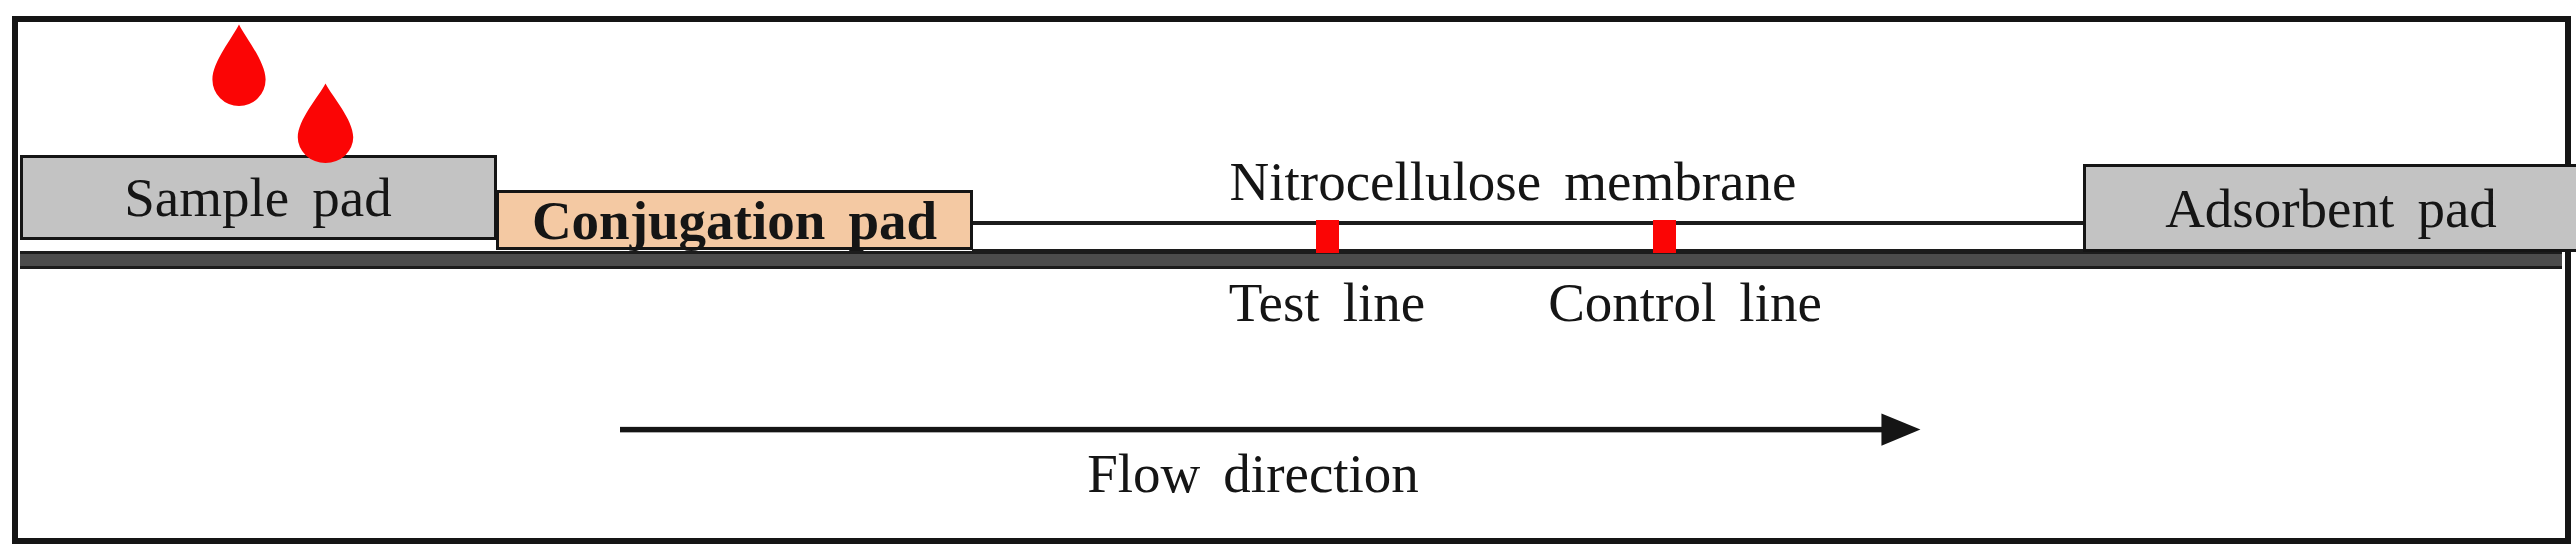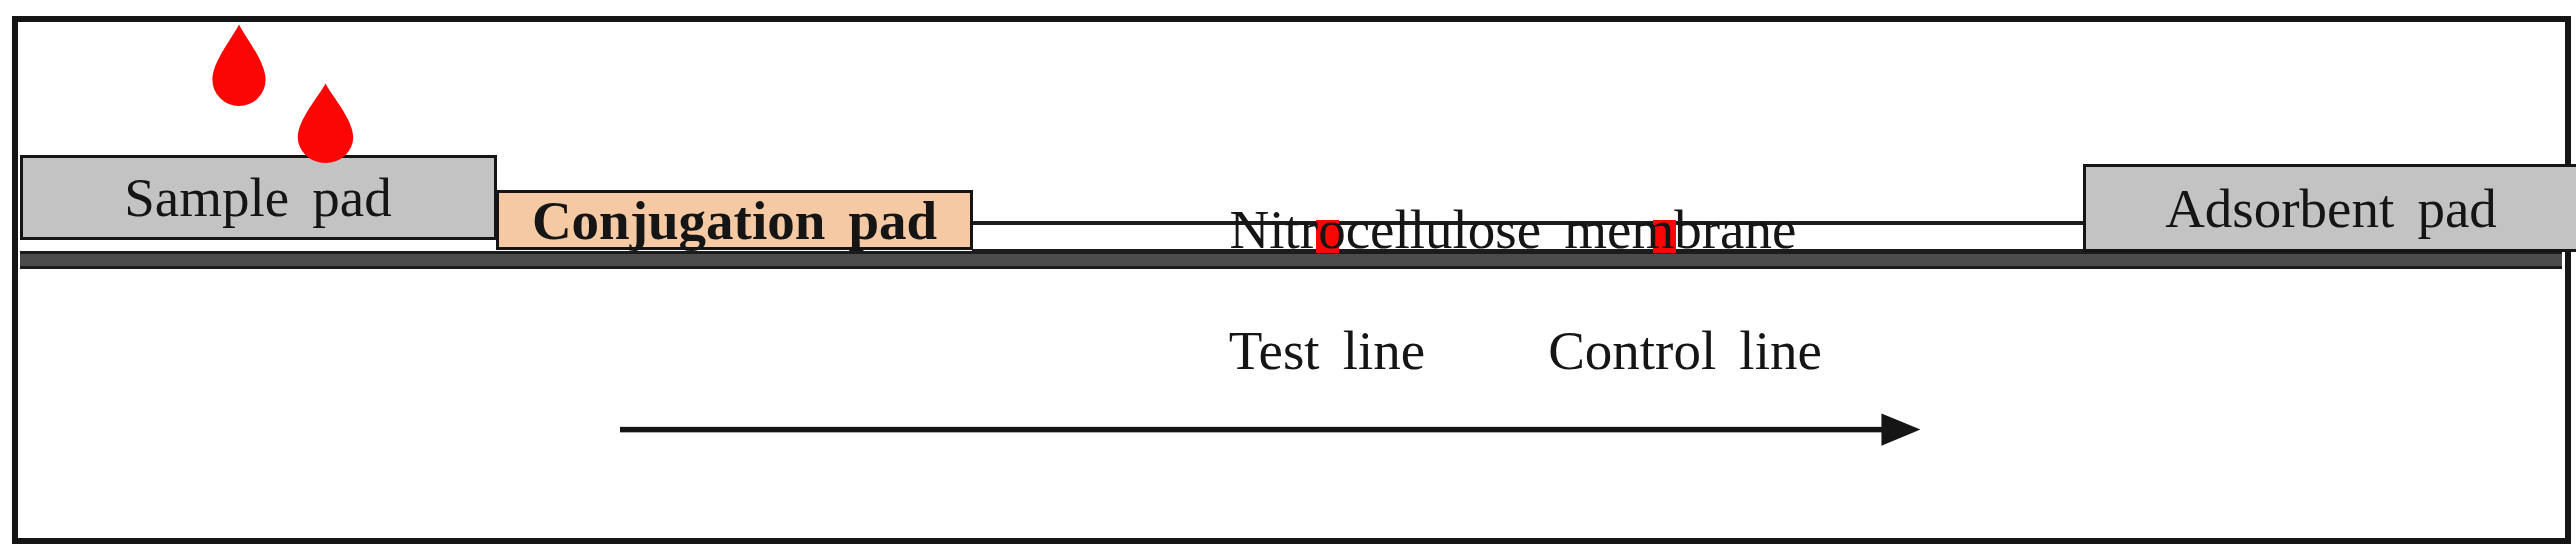--- a/index.html
+++ b/index.html
@@ -65,21 +65,20 @@
   .droplet path{fill:var(--line-red);}
   .droplet.d1{left:204px;top:22.6px;width:70px;height:83px;}
   .droplet.d2{left:289px;top:82px;width:73px;height:81px;}
   .label{
     position:absolute;
     font-size:55px;
     word-spacing:9.4px;
     white-space:nowrap;
     transform:translateX(-50%);
     line-height:1;
-    margin-top:48px;
   }
   .label.membrane-label{left:1513px;top:154px;}
   .label.test-label{left:1327px;top:275px;}
   .label.control-label{left:1685px;top:275px;}
   .label.flow-label{left:1253px;top:446px;}
   .flow-arrow{
     position:absolute;
     left:620px;top:412px;width:1302px;height:36px;
   }
   .flow-arrow svg{display:block;width:100%;height:100%;}
@@ -123,15 +122,16 @@
   <div class="label membrane-label">Nitrocellulose membrane</div>
   <div class="label control-label">Control line</div>
   <div class="label test-label">Test line</div>
 
   <div class="flow-arrow">
     <svg viewBox="0 0 1670 46" preserveAspectRatio="none" aria-hidden="true">
       <rect x="0" y="19" width="1628" height="7"></rect>
       <polygon points="1618,2 1668,22.5 1618,43"></polygon>
     </svg>
   </div>
+  <div class="label flow-label">Flow direction</div>
 
 </div>
 
 
 </body></html>

